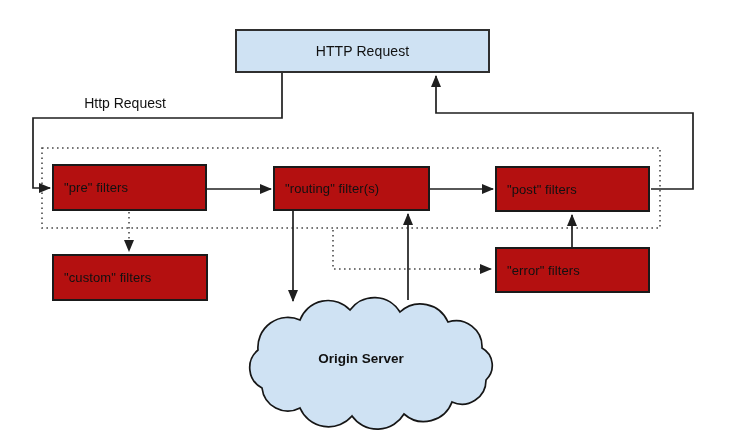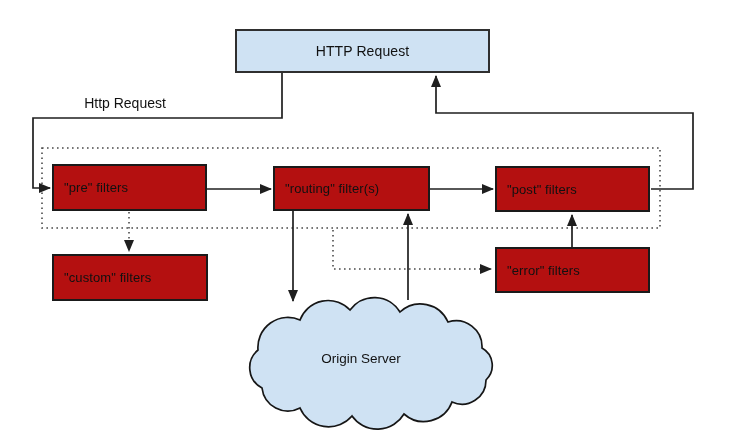--- a/index.html
+++ b/index.html
@@ -27,21 +27,21 @@
     border:2px solid #2f2f2f;
     justify-content:center;
     font-size:14px;
   }
   .edge-label{
     position:absolute;width:160px;text-align:center;
     font-size:14px;color:var(--text,#111);
   }
   .cloud-label{
     position:absolute;width:120px;text-align:center;
-    font-size:13.5px;color:var(--text,#111);
+    font-size:13.5px;color:var(--text,#111);font-weight:bold;
   }
   .solid{stroke:var(--line,#1f1f1f);stroke-width:1.7;fill:none;}
   .dotted{stroke:var(--dot,#4a4a4a);stroke-width:1.6;stroke-dasharray:1.6 3.4;fill:none;}
   .arrowhead{fill:var(--line,#1f1f1f);}
   .cloud{fill:var(--node-blue,#cfe2f3);stroke:#161616;stroke-width:1.7;}
 </style>
 </head>
 <body>
 
 <div class="stage">

